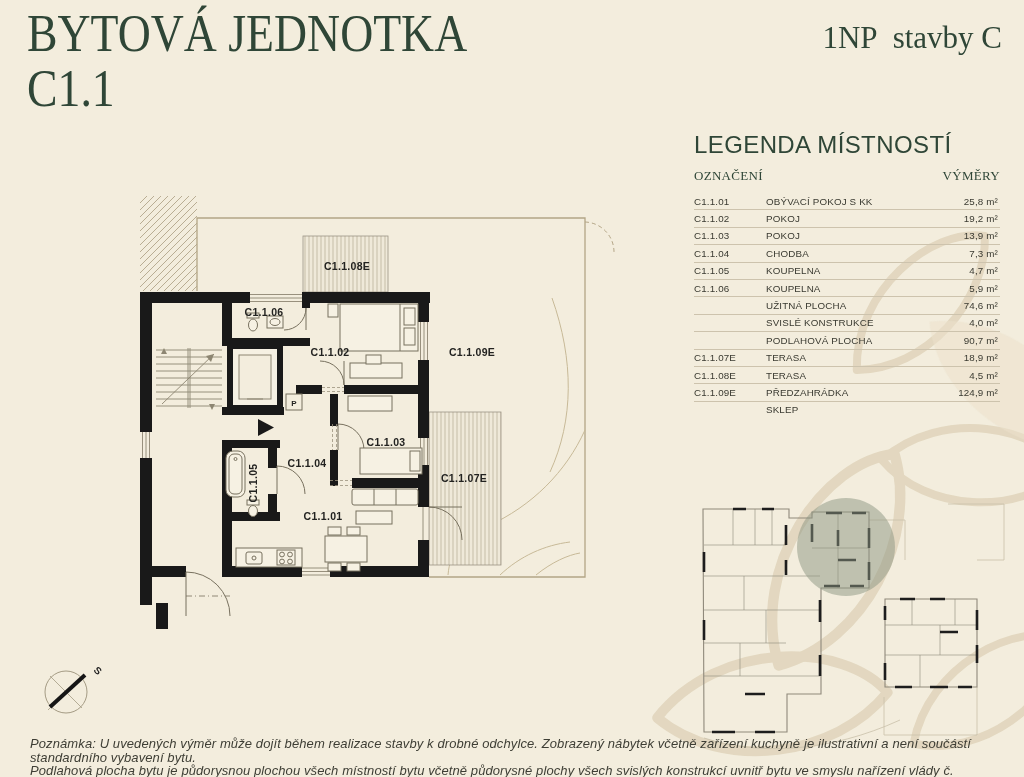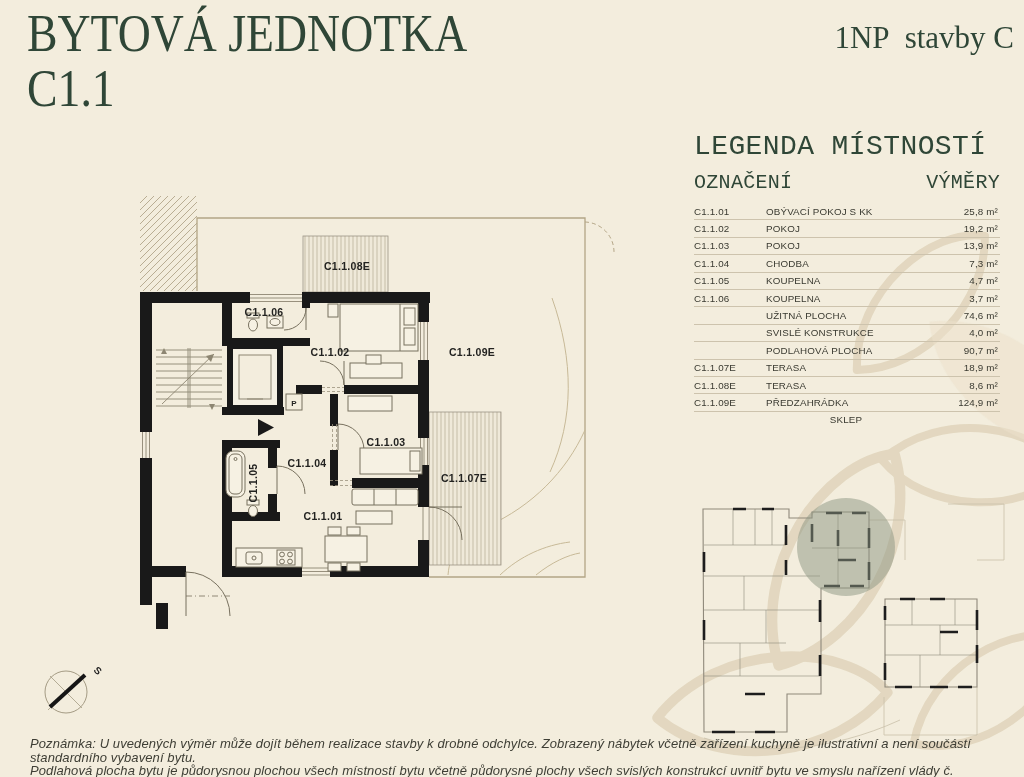--- a/index.html
+++ b/index.html
@@ -8,36 +8,36 @@
     background:#f3eddd;font-family:"Liberation Sans",sans-serif;
   }
   .layer-svg{position:absolute;left:0;top:0;z-index:0;}
   .hud{position:absolute;z-index:2;}
   .title{
     left:27px;top:6px;color:#2f4637;font-family:"Liberation Serif",serif;
     font-size:52px;line-height:1.06;font-weight:400;
     transform:scaleX(.88);transform-origin:left top;white-space:nowrap;
   }
   .floor-tag{
-    right:10px;top:20px;color:#2f4637;font-family:"Liberation Serif",serif;
+    right:22px;top:20px;color:#2f4637;font-family:"Liberation Serif",serif;
     font-size:31px;display:flex;gap:15px;align-items:baseline;
   }
   .legend{left:694px;top:131px;width:306px;color:#2f4637;}
-  .legend-title{font-family:Liberation Mono, monospace;font-size:28px;letter-spacing:.4px;}
+  .legend-title{font-family:Liberation Sans, sans-serif;font-size:24px;letter-spacing:.4px;}
   .legend-cols{
     display:flex;justify-content:space-between;margin-top:9px;
-    font-family:Liberation Mono, monospace;font-size:20px;letter-spacing:.3px;gap:28px;
+    font-family:Liberation Serif, serif;font-size:13px;letter-spacing:.3px;gap:28px;
   }
   .legend-table{margin-top:9px;}
   .lrow{
     display:flex;align-items:center;height:16.4px;
     border-bottom:1px solid #cdc3ad;
     font-size:9.8px;color:#3a3a31;letter-spacing:.15px;
   }
-  .lrow:last-child{border-bottom:none;text-align:center;}
+  .lrow:last-child{border-bottom:none;}
   .lrow .code{width:72px;flex:none;}
   .lrow .name{flex:1;}
   .lrow .area{width:72px;flex:none;text-align:right;padding-right:2px;}
   .note{
     left:30px;top:737px;width:945px;font-size:13px;line-height:13.5px;
     color:#3e3e35;letter-spacing:.1px;font-style:italic;
   }
   text.rlabel{
     font-family:"Liberation Sans",sans-serif;font-size:10.5px;font-weight:700;
     fill:#222220;letter-spacing:.3px;text-anchor:middle;
@@ -289,21 +289,21 @@
           <span class="area">7,3 m²</span>
         </div>
     <div class="lrow">
           <span class="code">C1.1.05</span>
           <span class="name">KOUPELNA</span>
           <span class="area">4,7 m²</span>
         </div>
     <div class="lrow">
           <span class="code">C1.1.06</span>
           <span class="name">KOUPELNA</span>
-          <span class="area">3,7 m²</span>
+          <span class="area">5,9 m²</span>
         </div>
     <div class="lrow">
           <span class="code"></span>
           <span class="name">UŽITNÁ PLOCHA</span>
           <span class="area">74,6 m²</span>
         </div>
     <div class="lrow">
           <span class="code"></span>
           <span class="name">SVISLÉ KONSTRUKCE</span>
           <span class="area">4,0 m²</span>
@@ -314,21 +314,21 @@
           <span class="area">90,7 m²</span>
         </div>
     <div class="lrow">
           <span class="code">C1.1.07E</span>
           <span class="name">TERASA</span>
           <span class="area">18,9 m²</span>
         </div>
     <div class="lrow">
           <span class="code">C1.1.08E</span>
           <span class="name">TERASA</span>
-          <span class="area">8,6 m²</span>
+          <span class="area">4,5 m²</span>
         </div>
     <div class="lrow">
           <span class="code">C1.1.09E</span>
           <span class="name">PŘEDZAHRÁDKA</span>
           <span class="area">124,9 m²</span>
         </div>
     <div class="lrow">
           <span class="code"></span>
           <span class="name">SKLEP</span>
           <span class="area"></span>

